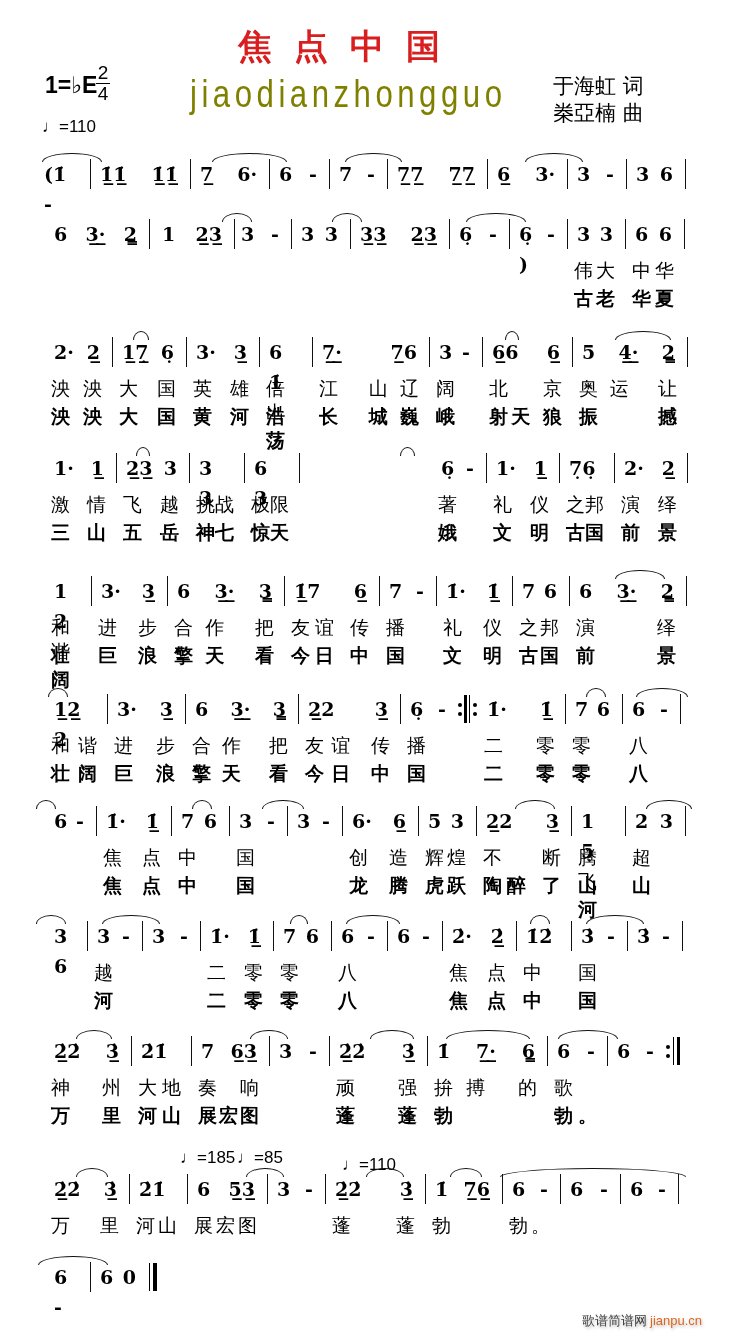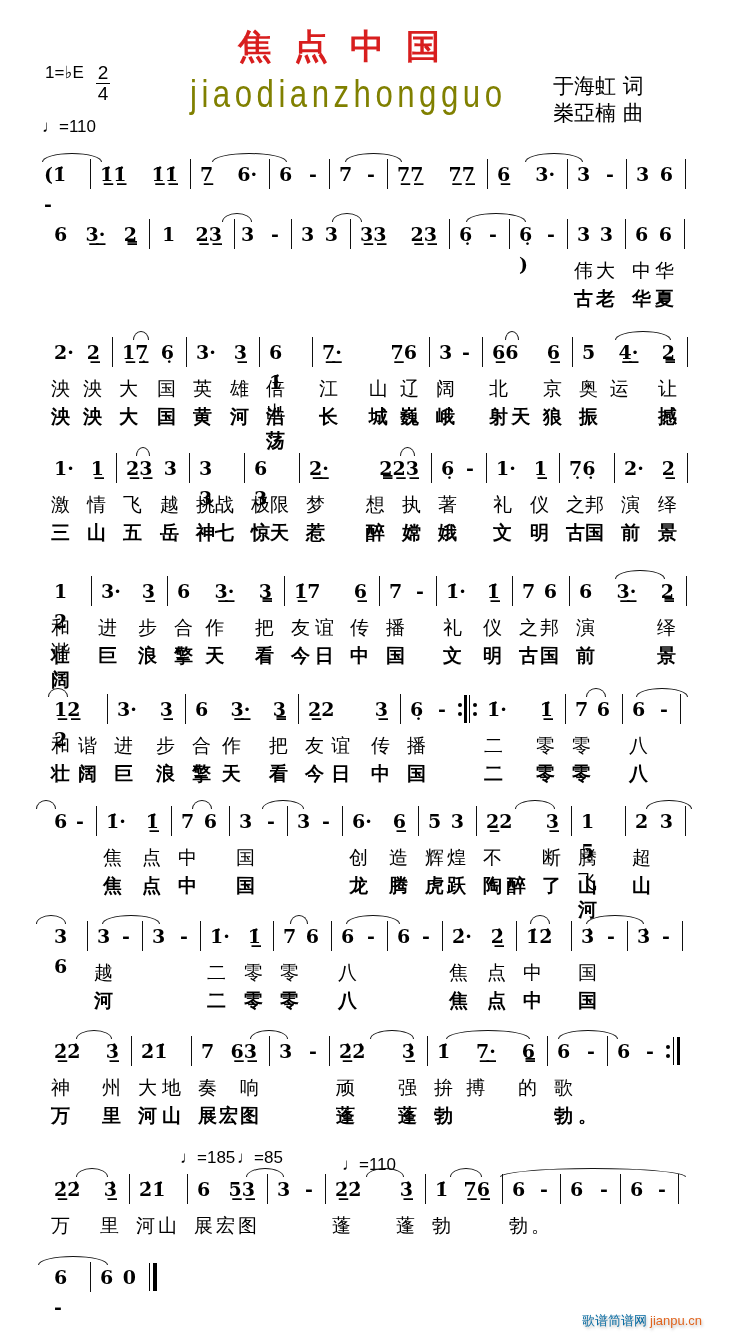--- a/index.html
+++ b/index.html
@@ -1,19 +1,19 @@
 <!DOCTYPE html>
 <html><head>
 <meta charset="utf-8">
 <style>
   html, body { margin:0; padding:0; }
   body { width:732px; height:1339px; position:relative; overflow:hidden; background:#ffffff; font-family:"DejaVu Sans", sans-serif; color:#000; }
   .title { position:absolute; left:238px; top:24px; font-size:34px; font-weight:bold; letter-spacing:22px; line-height:44px; white-space:nowrap; }
   .pinyin { position:absolute; left:190px; top:72px; font-family:"Liberation Sans", sans-serif; font-size:38px; line-height:44px; letter-spacing:5.5px; transform:scaleX(0.82); transform-origin:left top; white-space:nowrap; }
-  .key { position:absolute; left:45px; top:62px; font-family:"Liberation Sans", "DejaVu Sans", sans-serif; font-size:17px; line-height:22px; white-space:nowrap; }
+  .key { position:absolute; left:45px; top:74px; font-family:"Liberation Sans", "DejaVu Sans", sans-serif; font-size:23px; line-height:22px; white-space:nowrap;font-weight:bold; }
   .timesig { position:absolute; left:96px; top:63px; width:14px; font-family:"Liberation Sans", sans-serif; font-size:19px; line-height:20px; text-align:center; }
   .timesig .num { display:block; border-bottom:1.5px solid #000; }
   .timesig .den { display:block; }
   .tempo { position:absolute; left:42px; top:117px; font-family:"Liberation Sans", "DejaVu Sans", sans-serif; font-size:17px; line-height:20px; white-space:nowrap; }
   .credit { position:absolute; left:553px; font-size:21px; line-height:26px; white-space:nowrap; }
 
   .row { position:absolute; left:0; width:732px; height:30px; }
   .m { position:absolute; top:0; height:30px; border-right:1px solid #111; box-sizing:border-box; }
   .m.nb { border-right:none; }
   .n { font-family:"DejaVu Serif", serif; font-weight:bold; font-size:19px; line-height:30px; height:30px; padding:0 12px 0 9px; text-align:justify; text-align-last:justify; overflow:visible; }
@@ -21,21 +21,21 @@
   .ly.v1 { top:39px; }
   .ly.v2 { top:67px;font-weight:bold; }
   .arc { position:absolute; top:-6px; height:9px; border:1px solid #111; border-bottom:none; border-radius:50% 50% 0 0 / 100% 100% 0 0; box-sizing:border-box; }
   .rep { position:absolute; top:1px; height:28px; }
   .rd { position:absolute; width:4px; height:4px; background:#000; border-radius:50%; }
   .bar { position:absolute; top:0; bottom:0; background:#000; }
   .bar.thick { width:3px; }
   .bar.thin { width:1px; }
   .tm { position:absolute; font-family:"Liberation Sans", "DejaVu Sans", sans-serif; font-size:17px; line-height:20px; white-space:nowrap; }
   .wm { position:absolute; left:582px; top:1312px; font-size:13px; line-height:18px; white-space:nowrap; text-shadow:1px 2px 3px #bbb; }
-  .wm .site { color:#0369a1; }
+  .wm .site { color:#404040; }
   .wm .dom { color:#e0641e; margin-left:3px; font-family:"Liberation Sans", sans-serif; }
 </style>
 </head>
 <body>
 
 <div class="title" style="color:#d81e1e">焦点中国</div>
 <div class="pinyin" style="color:#808000">jiaodianzhongguo</div>
 <div class="key">1=♭E</div>
 <div class="timesig">
   <span class="num">2</span>
@@ -177,25 +177,20 @@
     </div>
   <div class="m" style="left:190px;width:55px">
       <div class="n">3 3</div>
     <div class="ly v1">挑战</div>
     <div class="ly v2">神七</div>
     </div>
   <div class="m" style="left:245px;width:55px">
       <div class="n">6 3</div>
     <div class="ly v1">极限</div>
     <div class="ly v2">惊天</div>
-    </div>
-  <div class="m" style="left:300px;width:132px">
-      <div class="n">2̲·̲ 2̳2̲3̲</div>
-    <div class="ly v1">梦 想执</div>
-    <div class="ly v2">惹 醉嫦</div>
     </div>
   <div class="m" style="left:432px;width:55px">
       <div class="n">6̣ -</div>
     <div class="ly v1">著</div>
     <div class="ly v2">娥</div>
     </div>
   <div class="m" style="left:487px;width:73px">
       <div class="n">1· 1̲</div>
     <div class="ly v1">礼 仪</div>
     <div class="ly v2">文 明</div>

